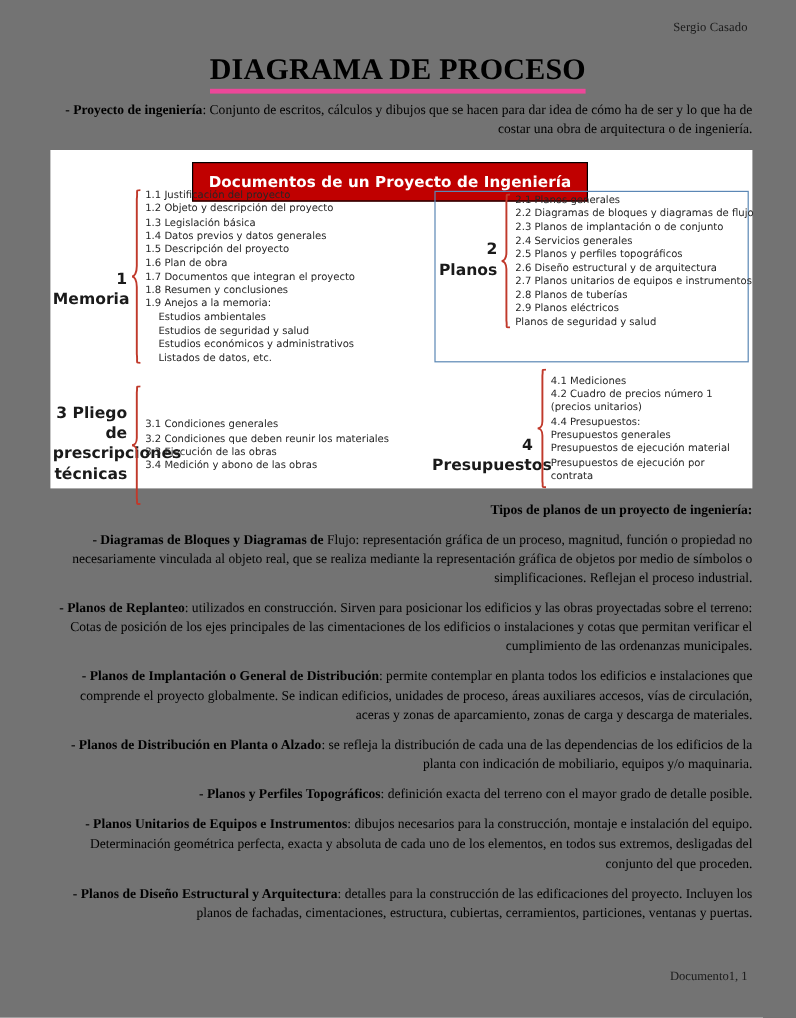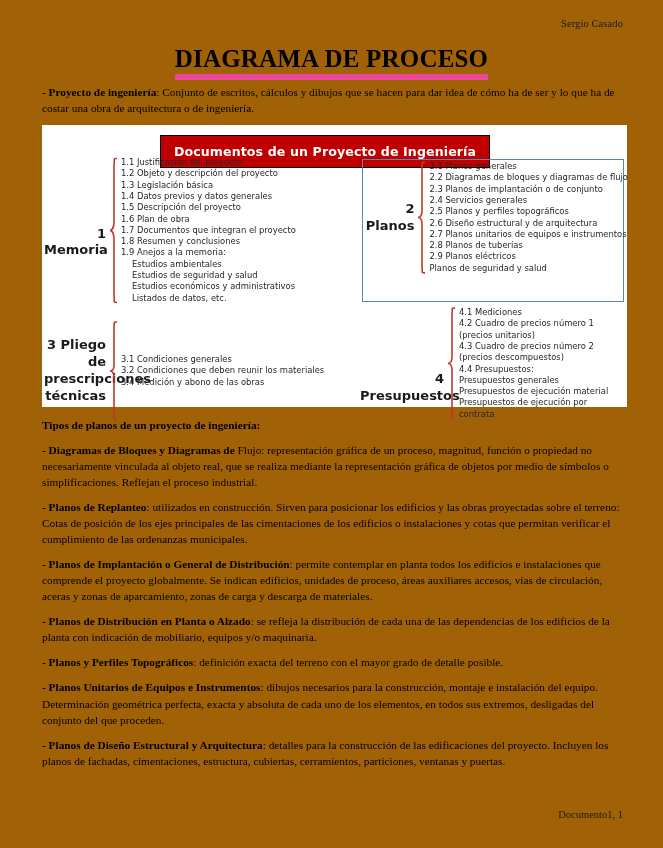--- a/index.html
+++ b/index.html
@@ -12,21 +12,21 @@
     height: 848px;
     position: relative;
     font-family: "Liberation Serif", "DejaVu Serif", serif;
     color: #000000;
     overflow: hidden;
   }
 
   .page {
     position: absolute;
     inset: 0;
-    background: #a16207;
+    background: #737373;
   }
 
   
   .running-head {
     position: absolute;
     top: 18px;
     right: 40px;
     font-size: 10.5px;
     letter-spacing: .1px;
     color: #1a1a1a;
@@ -45,36 +45,36 @@
     top: 46px;
     left: 0;
     width: 663px;
     text-align: center;
     font-size: 25px;
     font-weight: bold;
     letter-spacing: .2px;
     line-height: 1;
   }
   .doc-title span {
-    border-bottom: 6px solid #ec4899;
+    border-bottom: 4px solid #ec4899;
     padding-bottom: 2px;
   }
 
   
   .content {
     position: absolute;
     left: 42px;
     right: 36px;
     top: 84px;
   }
   p.para {
     margin: 0 0 9px 0;
     font-size: 11.3px;
     line-height: 1.42;
-    text-align: left;
+    text-align: right;
   }
   p.para b { font-weight: bold; }
   .lead-head {
     font-size: 11.6px;
     font-weight: bold;
   }
 
   
   .diagram {
     position: relative;
@@ -210,20 +210,21 @@
 prescripciones
 técnicas</div>
         <div class="brace">
           <svg viewBox="0 0 9 100" preserveAspectRatio="none" aria-hidden="true">
             <path d="M8 1 C3.5 1 6 1 5 6 L5 44 C5 48 3 50 1 50 C3 50 5 52 5 56 L5 94 C6 99 3.5 99 8 99" fill="none" stroke="#C0392B" stroke-width="1.6" vector-effect="non-scaling-stroke"></path>
           </svg>
         </div>
         <div class="items">
           <div>3.1 Condiciones generales</div>
           <div>3.2 Condiciones que deben reunir los materiales</div>
+          <div>3.3 Ejecución de las obras</div>
           <div>3.4 Medición y abono de las obras</div>
         </div>
       </div>
 
       <div class="group" id="grp-planos">
         <div class="grp-label">2 Planos</div>
         <div class="brace">
           <svg viewBox="0 0 9 100" preserveAspectRatio="none" aria-hidden="true">
             <path d="M8 1 C3.5 1 6 1 5 6 L5 44 C5 48 3 50 1 50 C3 50 5 52 5 56 L5 94 C6 99 3.5 99 8 99" fill="none" stroke="#C0392B" stroke-width="1.6" vector-effect="non-scaling-stroke"></path>
           </svg>
@@ -245,21 +246,20 @@
       <div class="group" id="grp-presupuestos">
         <div class="grp-label">4 Presupuestos</div>
         <div class="brace">
           <svg viewBox="0 0 9 100" preserveAspectRatio="none" aria-hidden="true">
             <path d="M8 1 C3.5 1 6 1 5 6 L5 44 C5 48 3 50 1 50 C3 50 5 52 5 56 L5 94 C6 99 3.5 99 8 99" fill="none" stroke="#C0392B" stroke-width="1.6" vector-effect="non-scaling-stroke"></path>
           </svg>
         </div>
         <div class="items wrapy">
           <div>4.1 Mediciones</div>
           <div>4.2 Cuadro de precios número 1 (precios unitarios)</div>
-          <div>4.3 Cuadro de precios número 2 (precios descompuestos)</div>
           <div>4.4 Presupuestos:</div>
           <div>Presupuestos generales</div>
           <div>Presupuestos de ejecución material</div>
           <div>Presupuestos de ejecución por contrata</div>
         </div>
       </div>
 
     </div>
 
     <p class="para lead-head">Tipos de planos de un proyecto de ingeniería:</p>

